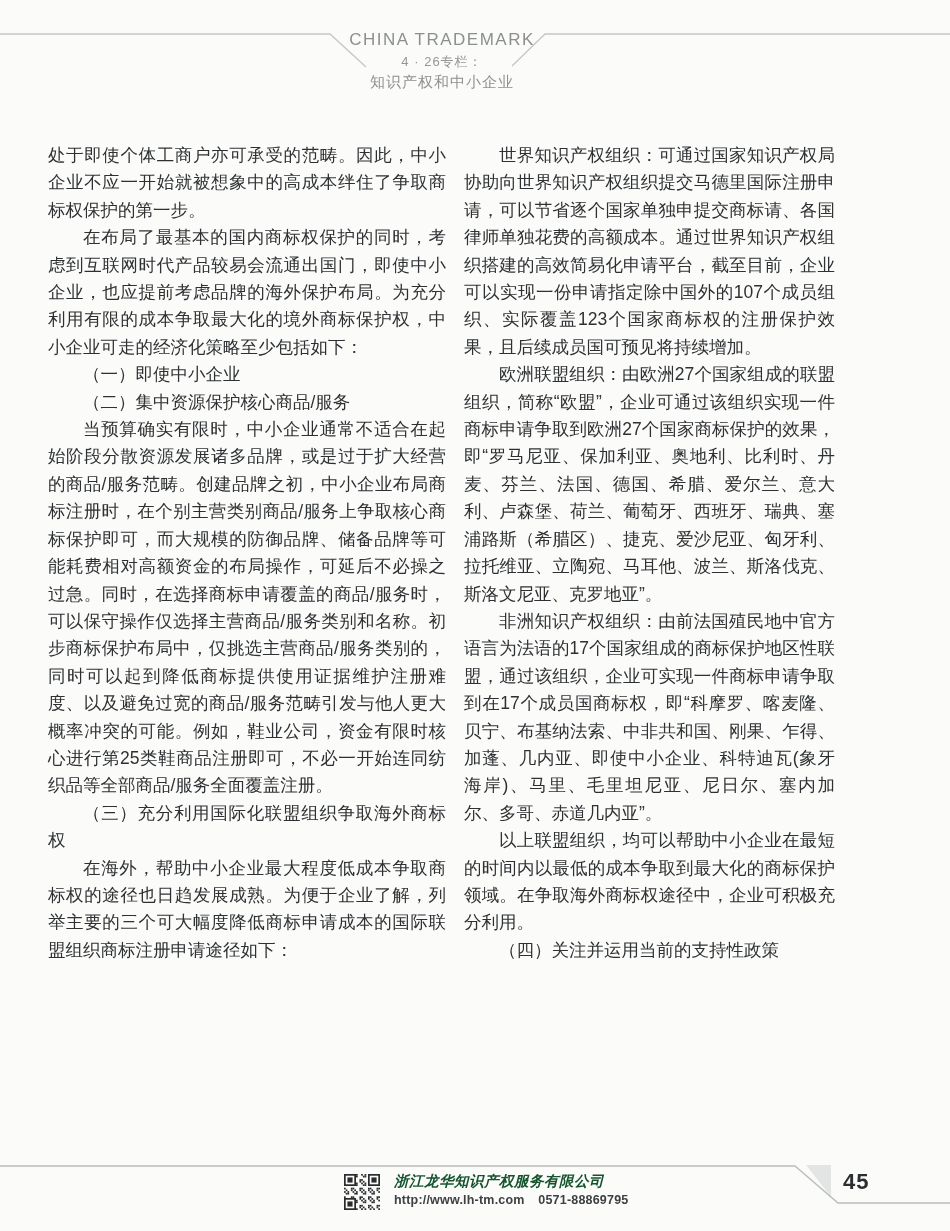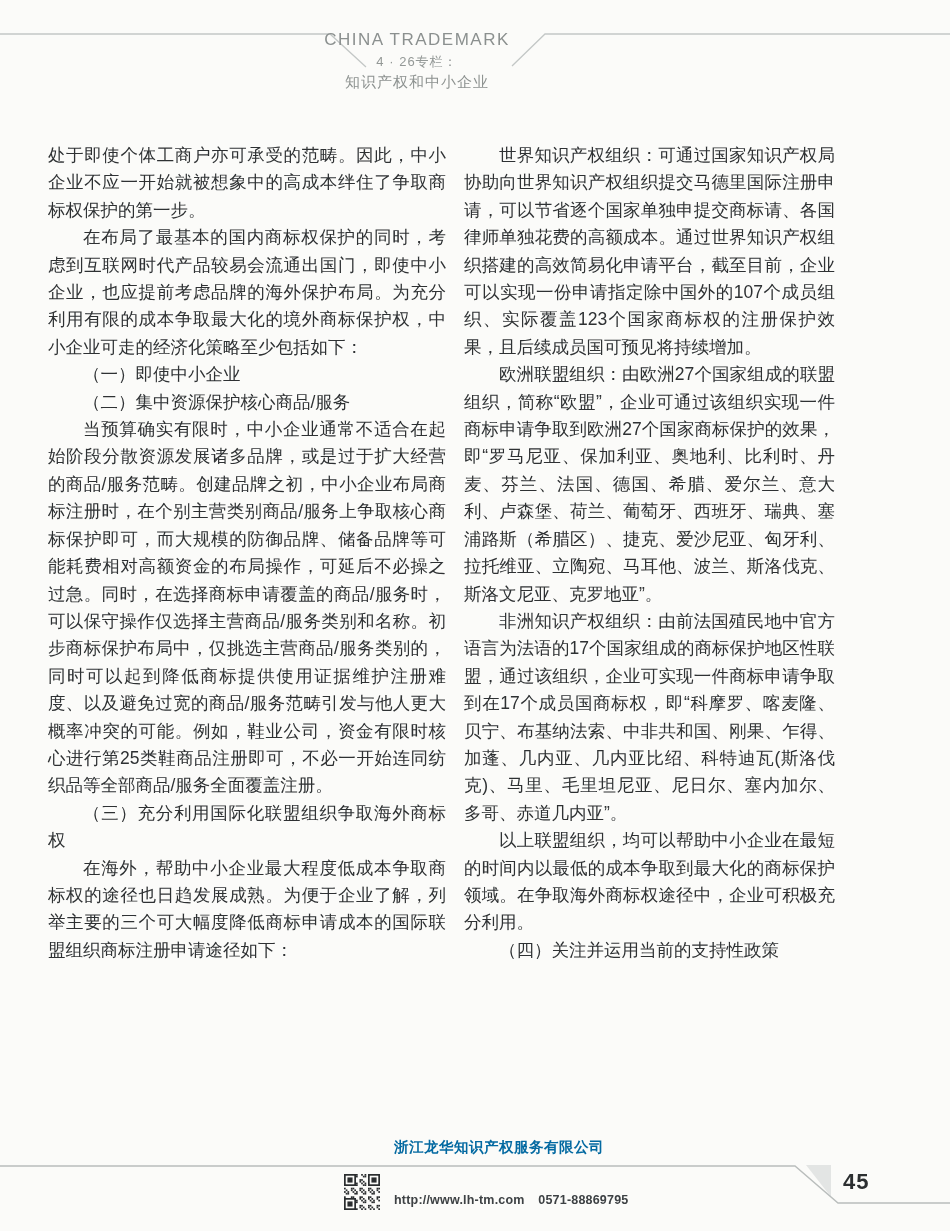--- a/index.html
+++ b/index.html
@@ -9,41 +9,41 @@
     font-family:"Liberation Sans",sans-serif;
     position:relative;overflow:hidden;
     color:#2e3133;
   }
   .page{position:absolute;inset:0;}
   
   .header-lines,.footer-lines{position:absolute;left:0;}
   .header-lines{top:0;}
   .footer-lines{top:1155px;}
   .header{
-    position:absolute;top:30px;left:417px;transform:translateX(-50%);
+    position:absolute;top:30px;left:442px;transform:translateX(-50%);
     text-align:center;white-space:nowrap;
   }
   .h-title{font-size:17px;letter-spacing:1.5px;color:#8b908f;}
   .h-sub1{font-size:13px;color:#939896;margin-top:3px;letter-spacing:1px;}
   .h-sub2{font-size:15px;color:#8d9290;margin-top:2px;letter-spacing:1px;}
   
   .col{position:absolute;top:142px;}
   .col-left{left:48px;width:398px;}
   .col-right{left:464px;width:371px;}
   .col p{
     margin:0;font-size:17.5px;line-height:27.4px;
     text-align:justify;text-justify:inter-ideograph;
     color:#2e3133;
   }
   .col p.indent{text-indent:2em;}
   
   .qr{position:absolute;left:344px;top:1174px;width:36px;height:36px;}
   .f-company{
-    position:absolute;left:394px;top:1138px;
-    font-size:14.5px;font-weight:bold;color:#0369a1;letter-spacing:.5px;
+    position:absolute;left:394px;top:1172px;
+    font-size:14.5px;font-weight:bold;color:#14532d;letter-spacing:.5px;font-style:italic;
   }
   .f-contact{
     position:absolute;left:394px;top:1193px;
     font-size:12.5px;font-weight:bold;color:#3d4144;letter-spacing:.2px;
   }
   .f-contact span + span{margin-left:10px;}
   .page-num{
     position:absolute;left:843px;top:1169px;
     font-size:22px;font-weight:bold;color:#2c2f31;letter-spacing:1px;
   }
@@ -69,21 +69,21 @@
       <p class="indent">在布局了最基本的国内商标权保护的同时，考虑到互联网时代产品较易会流通出国门，即使中小企业，也应提前考虑品牌的海外保护布局。为充分利用有限的成本争取最大化的境外商标保护权，中小企业可走的经济化策略至少包括如下：</p>
       <p class="indent">（一）即使中小企业</p>
       <p class="indent">（二）集中资源保护核心商品/服务</p>
       <p class="indent">当预算确实有限时，中小企业通常不适合在起始阶段分散资源发展诸多品牌，或是过于扩大经营的商品/服务范畴。创建品牌之初，中小企业布局商标注册时，在个别主营类别商品/服务上争取核心商标保护即可，而大规模的防御品牌、储备品牌等可能耗费相对高额资金的布局操作，可延后不必操之过急。同时，在选择商标申请覆盖的商品/服务时，可以保守操作仅选择主营商品/服务类别和名称。初步商标保护布局中，仅挑选主营商品/服务类别的，同时可以起到降低商标提供使用证据维护注册难度、以及避免过宽的商品/服务范畴引发与他人更大概率冲突的可能。例如，鞋业公司，资金有限时核心进行第25类鞋商品注册即可，不必一开始连同纺织品等全部商品/服务全面覆盖注册。</p>
       <p class="indent">（三）充分利用国际化联盟组织争取海外商标权</p>
       <p class="indent">在海外，帮助中小企业最大程度低成本争取商标权的途径也日趋发展成熟。为便于企业了解，列举主要的三个可大幅度降低商标申请成本的国际联盟组织商标注册申请途径如下：</p>
     </div>
   <div class="col col-right" id="col-right">
       <p class="indent">世界知识产权组织：可通过国家知识产权局协助向世界知识产权组织提交马德里国际注册申请，可以节省逐个国家单独申提交商标请、各国律师单独花费的高额成本。通过世界知识产权组织搭建的高效简易化申请平台，截至目前，企业可以实现一份申请指定除中国外的107个成员组织、实际覆盖123个国家商标权的注册保护效果，且后续成员国可预见将持续增加。</p>
       <p class="indent">欧洲联盟组织：由欧洲27个国家组成的联盟组织，简称“欧盟”，企业可通过该组织实现一件商标申请争取到欧洲27个国家商标保护的效果，即“罗马尼亚、保加利亚、奥地利、比利时、丹麦、芬兰、法国、德国、希腊、爱尔兰、意大利、卢森堡、荷兰、葡萄牙、西班牙、瑞典、塞浦路斯（希腊区）、捷克、爱沙尼亚、匈牙利、拉托维亚、立陶宛、马耳他、波兰、斯洛伐克、斯洛文尼亚、克罗地亚”。</p>
-      <p class="indent">非洲知识产权组织：由前法国殖民地中官方语言为法语的17个国家组成的商标保护地区性联盟，通过该组织，企业可实现一件商标申请争取到在17个成员国商标权，即“科摩罗、喀麦隆、贝宁、布基纳法索、中非共和国、刚果、乍得、加蓬、几内亚、几内亚比绍、科特迪瓦(斯洛伐克)、马里、毛里坦尼亚、尼日尔、塞内加尔、多哥、赤道几内亚”。</p>
+      <p class="indent">非洲知识产权组织：由前法国殖民地中官方语言为法语的17个国家组成的商标保护地区性联盟，通过该组织，企业可实现一件商标申请争取到在17个成员国商标权，即“科摩罗、喀麦隆、贝宁、布基纳法索、中非共和国、刚果、乍得、加蓬、几内亚、即使中小企业、科特迪瓦(象牙海岸)、马里、毛里坦尼亚、尼日尔、塞内加尔、多哥、赤道几内亚”。</p>
       <p class="indent">以上联盟组织，均可以帮助中小企业在最短的时间内以最低的成本争取到最大化的商标保护领域。在争取海外商标权途径中，企业可积极充分利用。</p>
       <p class="indent">（四）关注并运用当前的支持性政策</p>
     </div>
 
   <svg class="footer-lines" width="950" height="76">
     <polygon points="806,10 831,10 831,42" fill="#e3e5e4"></polygon>
     <polyline points="0,11 795,11 838,48 950,48" fill="none" stroke="#b9bdbc" stroke-width="1.4"></polyline>
   </svg>
 
   <div class="qr" id="qr"><svg viewBox="0 0 21 21" width="36" height="36">

